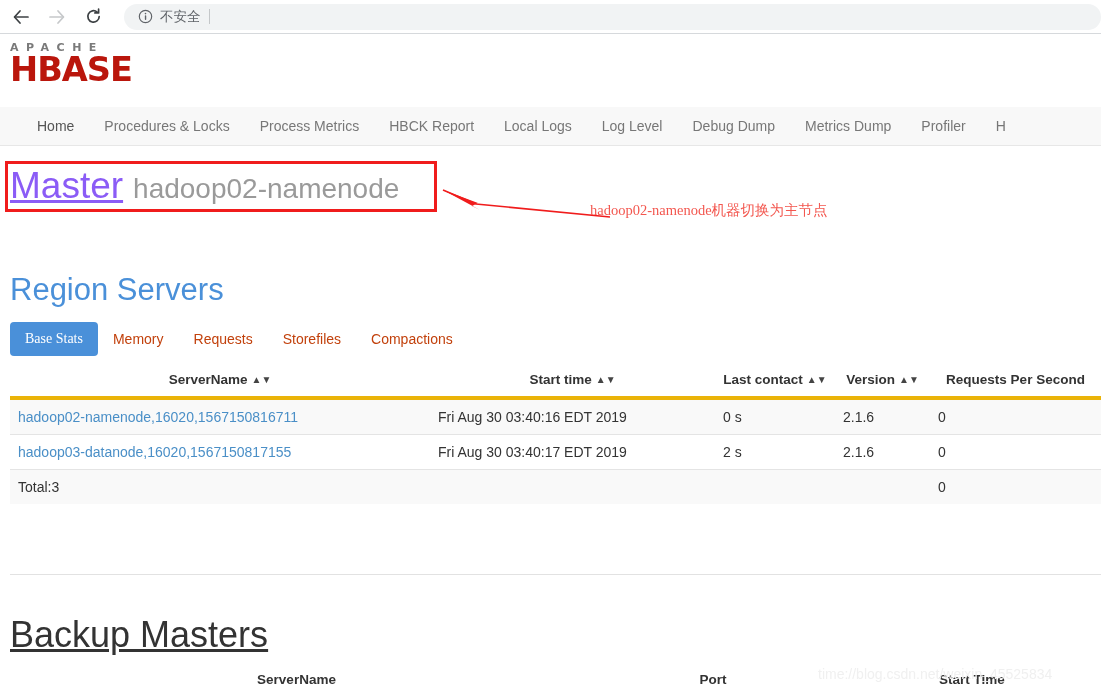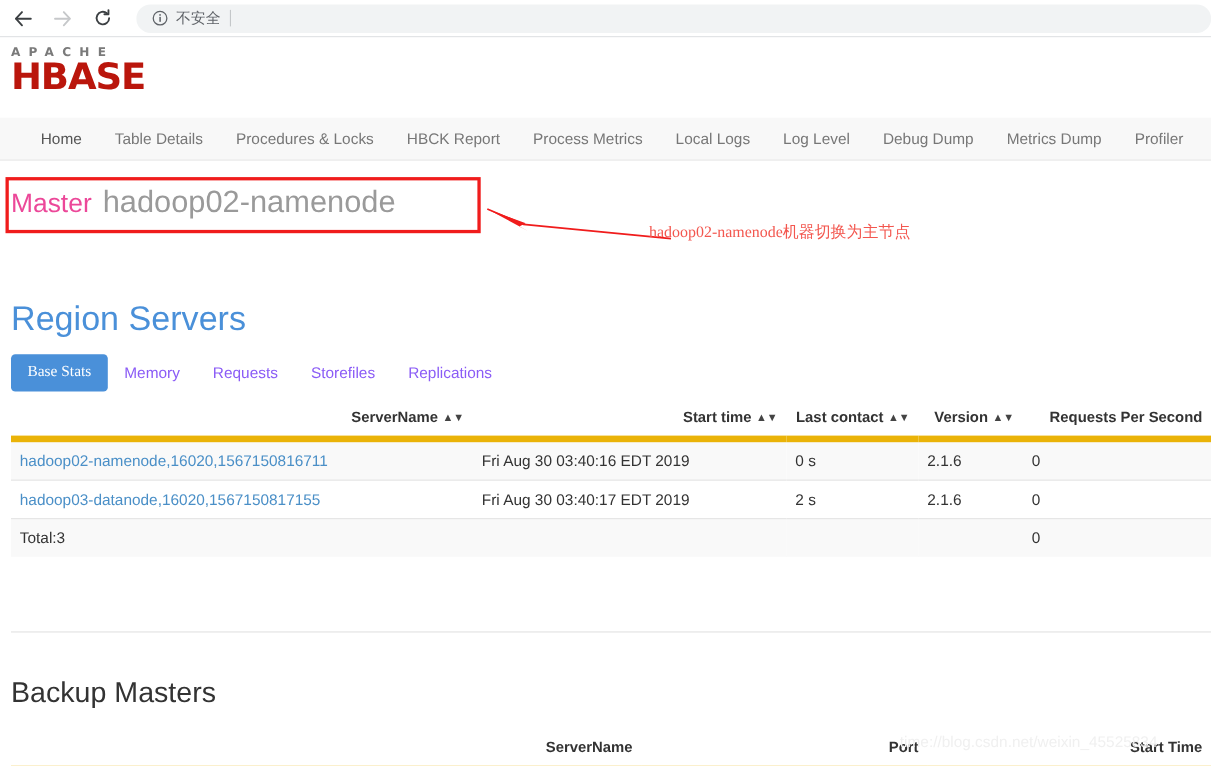--- a/index.html
+++ b/index.html
@@ -88,22 +88,22 @@
     line-height: 39px;
   }
   .nav-item.active { color: #555555; }
 
   
   #master-heading {
     position: absolute; left: 10px; top: 132px;
     white-space: nowrap;
   }
   #master-title {
-    font-size: 24px; color: #ec4899; font-weight: normal;
-    line-height: 40px; display: inline;
+    font-size: 37px; color: #8b5cf6; font-weight: normal;
+    line-height: 40px; display: inline; text-decoration: underline;
   }
   #master-host {
     font-size: 28px; color: #9a9a9a; font-weight: normal;
     margin-left: 10px; display: inline;
   }
 
   
   #annot-box {
     position: absolute; left: 5px; top: 127px;
     width: 432px; height: 51px;
@@ -122,37 +122,37 @@
   
   #region-servers-heading {
     position: absolute; left: 10px; top: 238px;
     font-size: 31px; color: #4a90d9; font-weight: normal;
   }
   #rs-tabs {
     position: absolute; left: 10px; top: 288px;
     display: flex; align-items: center;
   }
   .rs-tab {
-    font-size: 14px; color: #8b5cf6;
+    font-size: 14px; color: #c2410c;
     padding: 9px 15px; border-radius: 4px;
     white-space: nowrap;
   }
   .rs-tab.active { background: #4a90d9; color: #ffffff; font-family: Liberation Serif, serif; }
 
   
   .tbl {
     position: absolute; left: 10px;
     border-collapse: collapse;
     font-size: 14px;
   }
   .tbl th {
-    text-align: right;
+    text-align: center;
     font-size: 13.5px; font-weight: bold; color: #333333;
     padding: 8px 8px 9px 8px;
-    border-bottom: 6px solid #eab308;
+    border-bottom: 4px solid #eab308;
     white-space: nowrap;
   }
   .tbl td {
     padding: 9px 8px;
     border-top: 1px solid #e4e4e4;
     color: #333333; white-space: nowrap;
   }
   .tbl tbody tr:nth-child(odd) { background: #f9f9f9; }
   .tbl a { color: #4a8fc7; text-decoration: none; }
   .sort-ic {
@@ -161,21 +161,21 @@
   }
   .total-row td { background: #f9f9f9; color: #333; }
 
   #region-servers-table { top: 330px; width: 1091px; }
   #divider {
     position: absolute; left: 10px; top: 540px;
     width: 1091px; height: 1px; background: #e2e2e2;
   }
   #backup-heading {
     position: absolute; left: 10px; top: 580px;
-    font-size: 26px; color: #333333; font-weight: normal;
+    font-size: 36px; color: #333333; font-weight: normal; text-decoration: underline;
   }
   #backup-masters-table { top: 630px; width: 1091px; }
 
   #watermark {
     position: absolute; left: 818px; top: 632px;
     font-size: 14px; color: #f0f0f0;
     white-space: nowrap;
   }
 </style>
 </head>
@@ -222,24 +222,23 @@
 
 <div id="page">
 
   <div id="logo-wrap">
     <div id="logo-apache">APACHE</div>
     <div id="logo-hbase">HBASE</div>
   </div>
 
   <div id="navbar">
       <div class="nav-item active">Home</div>
-      <div class="nav-item">Table Details</div>
       <div class="nav-item">Procedures &amp; Locks</div>
+      <div class="nav-item">Process Metrics</div>
       <div class="nav-item">HBCK Report</div>
-      <div class="nav-item">Process Metrics</div>
       <div class="nav-item">Local Logs</div>
       <div class="nav-item">Log Level</div>
       <div class="nav-item">Debug Dump</div>
       <div class="nav-item">Metrics Dump</div>
       <div class="nav-item">Profiler</div>
       <div class="nav-item">H</div>
     </div>
 
   <div id="master-heading">
     <span id="master-title">Master</span><span id="master-host">hadoop02-namenode</span>
@@ -253,21 +252,21 @@
     </svg>
   </div>
   <div id="annot-text">hadoop02-namenode机器切换为主节点</div>
 
   <div id="region-servers-heading">Region Servers</div>
   <div id="rs-tabs">
       <div class="rs-tab active">Base Stats</div>
       <div class="rs-tab">Memory</div>
       <div class="rs-tab">Requests</div>
       <div class="rs-tab">Storefiles</div>
-      <div class="rs-tab">Replications</div>
+      <div class="rs-tab">Compactions</div>
     </div>
 
   <table class="tbl" id="region-servers-table">
     <thead>
       <tr>
         <th style="width:420px">
           <span>ServerName</span><span class="sort-ic">▲▼</span>
         </th>
         <th style="width:285px">
           <span>Start time</span><span class="sort-ic">▲▼</span>

